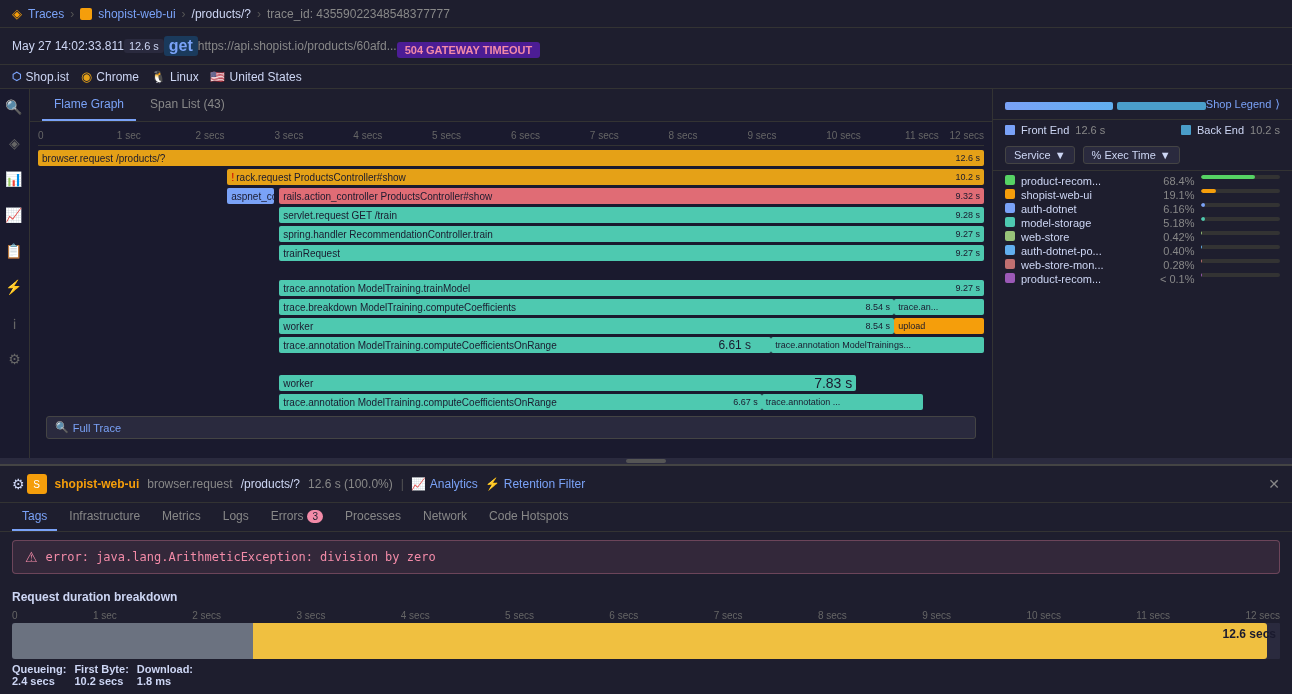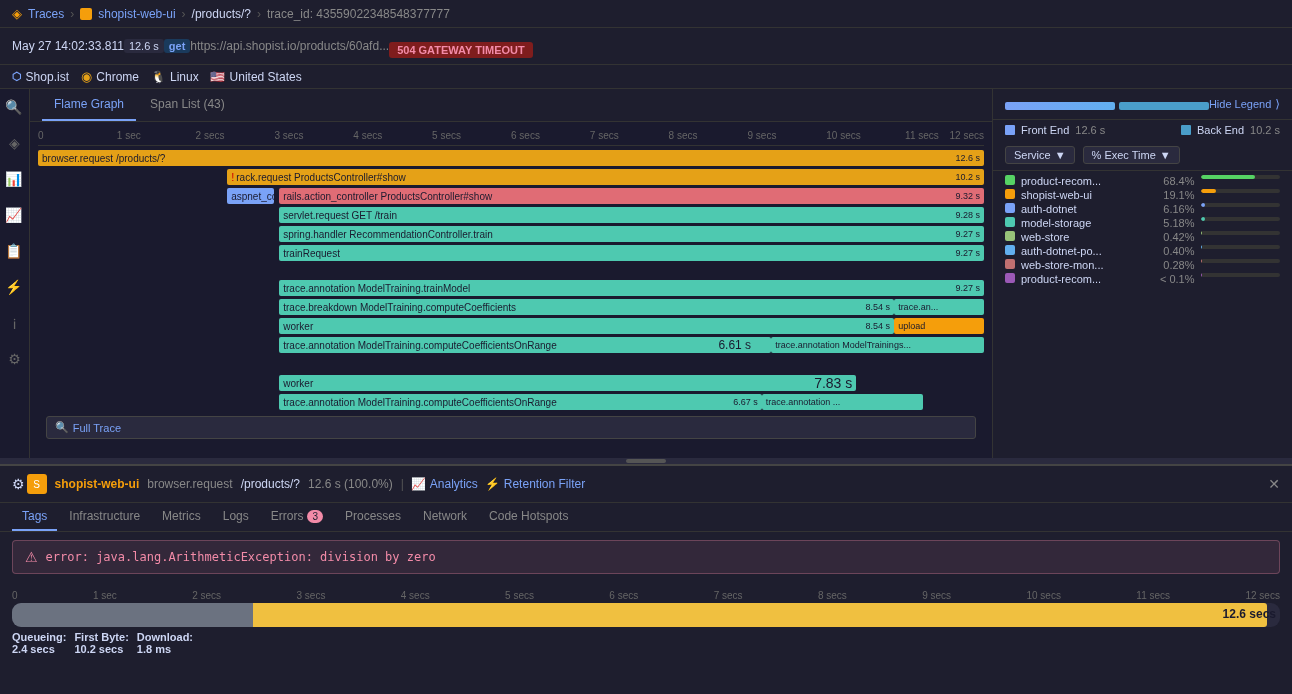--- a/index.html
+++ b/index.html
@@ -11,23 +11,23 @@
     .breadcrumb-bar { display: flex; align-items: center; padding: 6px 12px; background: #1e1e2e; border-bottom: 1px solid #333; gap: 6px; font-size: 12px; color: #aaa; }
     .breadcrumb-sep { color: #555; }
     .breadcrumb-link { color: #7aa2f7; cursor: pointer; }
     .breadcrumb-current { color: #cdd6f4; }
     .trace-id { color: #888; }
     
     
     .metadata-row { display: flex; align-items: center; padding: 6px 12px; background: #1e1e2e; border-bottom: 1px solid #333; gap: 0; }
     .timestamp { color: #cdd6f4; font-size: 12px; }
     .duration-badge { background: #2a2a3e; color: #cdd6f4; padding: 1px 5px; border-radius: 3px; font-size: 11px; }
-    .method-badge { background: #1a3a5c; color: #7aa2f7; padding: 1px 5px; border-radius: 3px; font-size: 11px; font-weight: bold; }
+    .method-badge { background: #1a3a5c; color: #7aa2f7; padding: 1px 5px; border-radius: 3px; font-size: 16px; font-weight: bold; }
     .url-text { color: #888; font-size: 12px; }
-    .status-badge { background: #7f1d1d; color: #f38ba8; padding: 2px 8px; border-radius: 3px; font-size: 11px; font-weight: bold; margin-top: 8px; }
+    .status-badge { background: #4c1d95; color: #f38ba8; padding: 2px 8px; border-radius: 3px; font-size: 11px; font-weight: bold; margin-top: 8px; }
     
     
     .tags-row { display: flex; align-items: center; padding: 4px 12px; background: #1e1e2e; border-bottom: 1px solid #333; gap: 12px; }
     .tag-item { display: flex; align-items: center; gap: 4px; font-size: 12px; color: #cdd6f4; }
     
     
     .flame-area { display: flex; flex: 1; overflow: hidden; }
     .flame-main { flex: 1; display: flex; flex-direction: column; overflow: hidden; background: #1a1a2e; }
     
     
@@ -287,21 +287,21 @@
         </div>
       </div>
     </div>
 
     <div class="legend-panel">
       <div class="legend-header">
         <div style="display:flex; gap:4px; flex:1;">
           <div style="height:8px; width:55%; background: linear-gradient(to right, #7aa2f7, #61afef); border-radius:2px; margin-top:4px;"></div>
           <div style="height:8px; width:45%; background: #4a9eca; border-radius:2px; margin-top:4px;"></div>
         </div>
-        <div class="hide-legend-btn">Hide Legend</div>
+        <div class="hide-legend-btn">Shop Legend</div>
         <span style="color:#7aa2f7; font-size:12px; margin-left:4px; cursor:pointer;">⟩</span>
       </div>
 
       <div style="padding: 4px 12px; display:flex; justify-content:space-between;">
         <div style="display:flex; align-items:center; gap:6px;">
           <div style="width:10px; height:10px; background:#7aa2f7; border-radius:1px;"></div>
           <span style="color:#cdd6f4; font-size:11px;">Front End</span>
           <span style="color:#888; font-size:11px;">12.6 s</span>
         </div>
         <div style="display:flex; align-items:center; gap:6px;">
@@ -427,38 +427,39 @@
         <div class="bottom-tab">Network</div>
         <div class="bottom-tab">Code Hotspots</div>
       </div>
 
     <div class="error-row">
       <span class="error-icon">⚠</span>
       <span class="error-text">error: java.lang.ArithmeticException: division by zero</span>
     </div>
 
     <div class="breakdown-section">
+      <div class="breakdown-title">Request duration breakdown</div>
 
       <div class="breakdown-ticks">
         <span>0</span>
           <span>1 sec</span>
           <span>2 secs</span>
           <span>3 secs</span>
           <span>4 secs</span>
         <span>5 secs</span>
           <span>6 secs</span>
           <span>7 secs</span>
           <span>8 secs</span>
           <span>9 secs</span>
         <span>10 secs</span>
           <span>11 secs</span>
           <span>12 secs</span>
       </div>
 
-      <div style="position:relative; height:24px; background:#2a2a3e; border-radius:9px; overflow:hidden; margin-bottom:4px;">
+      <div style="position:relative; height:36px; background:#2a2a3e; border-radius:1px; overflow:hidden; margin-bottom:4px;">
         <div style="position:absolute; left:0; width:19%; height:100%; background:#6b7280; border-radius:3px 0 0 3px;"></div>
         <div style="position:absolute; left:19%; width:80%; height:100%; background:#f0c040; border-radius:0 3px 3px 0;"></div>
         <div style="position:absolute; right:4px; top:4px; color:#1a1a2e; font-size:12px; font-weight:bold;">12.6 secs</div>
       </div>
 
       <div class="breakdown-labels">
         <div class="breakdown-label">
           <span>Queueing:</span>
           <span>2.4 secs</span>
         </div>

